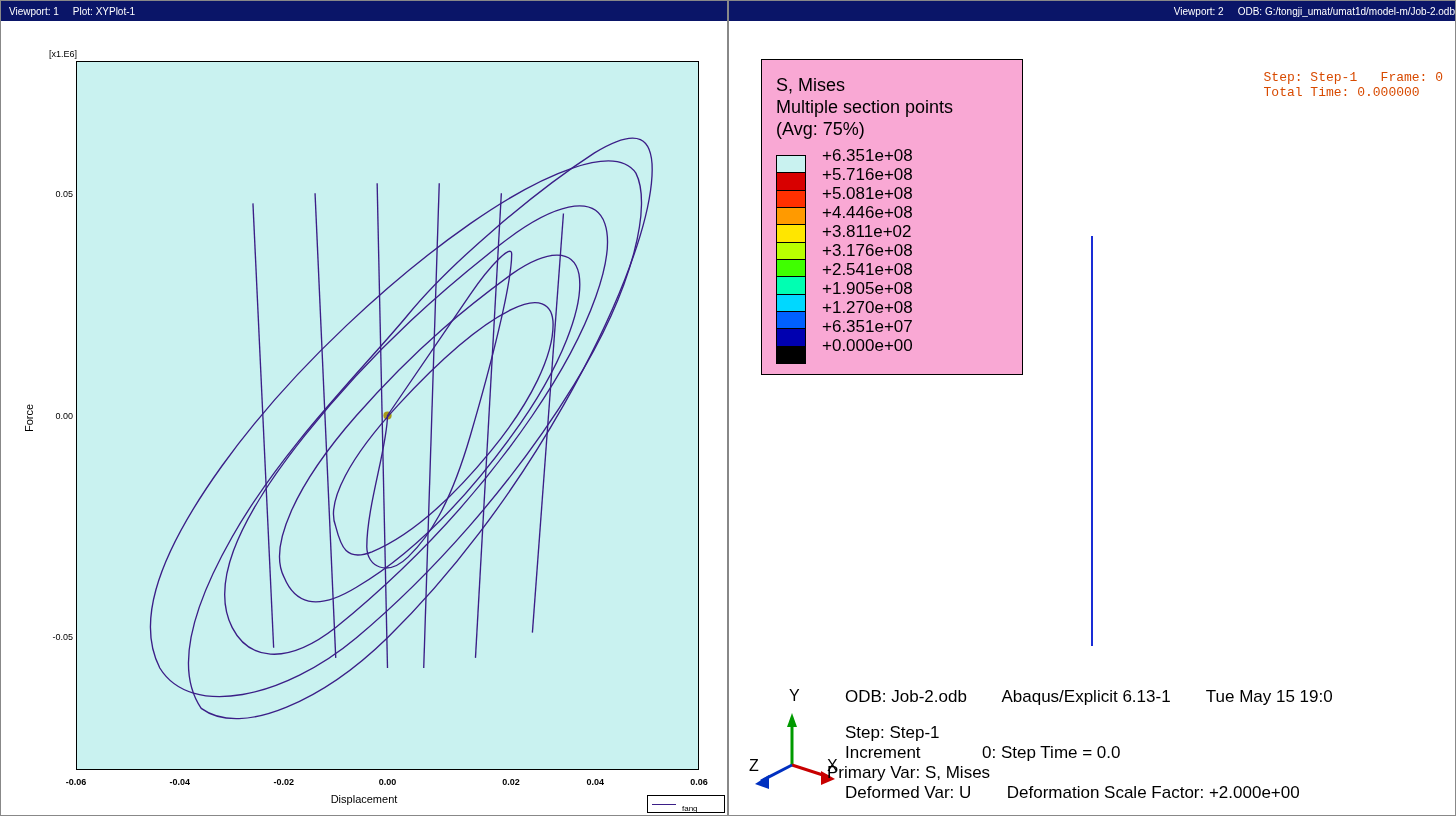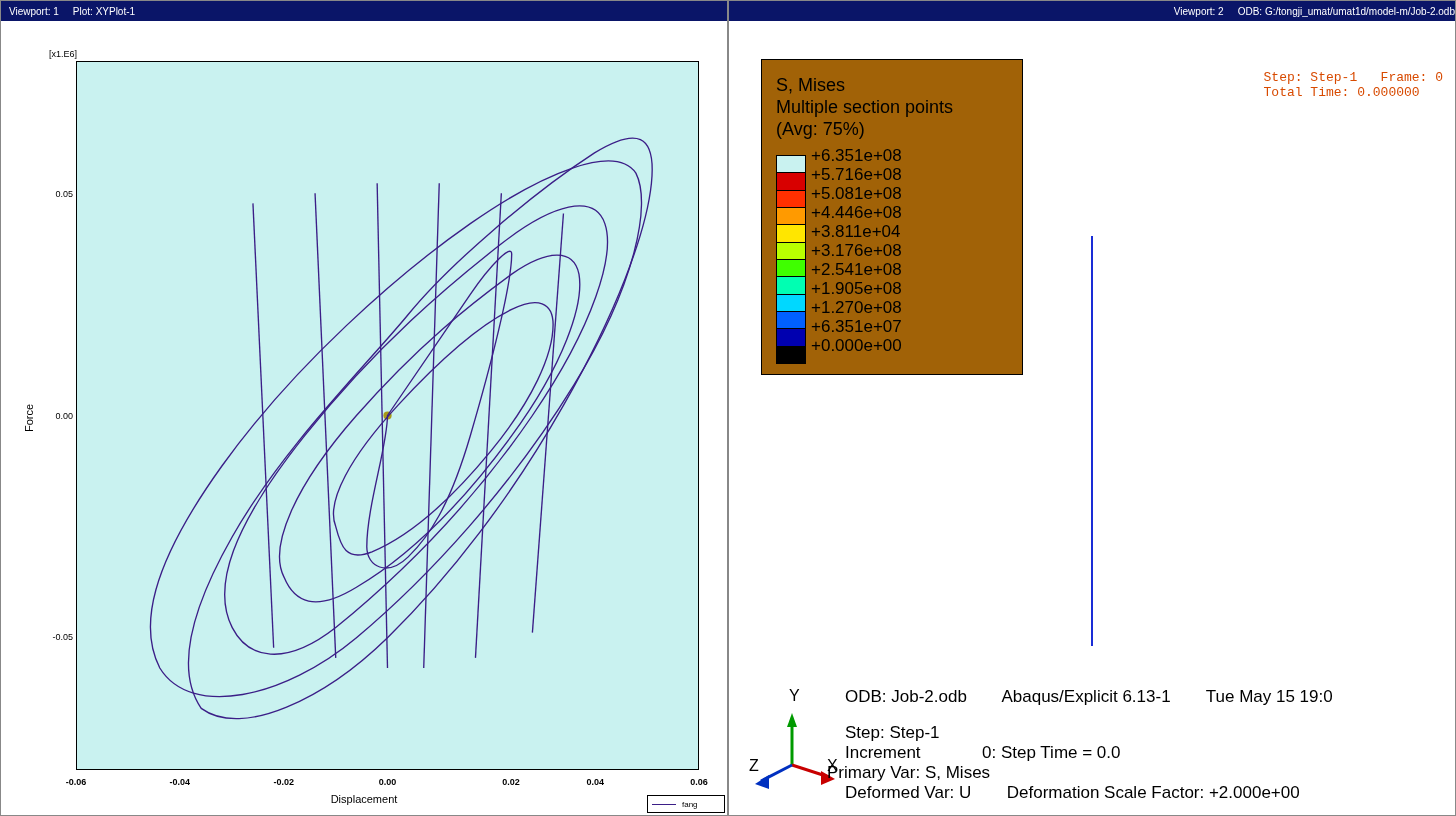--- a/index.html
+++ b/index.html
@@ -67,49 +67,49 @@
     font-size: 11px;
   }
   .multiplier {
     position: absolute; top: 28px; left: 48px;
     font-size: 9px;
   }
   .legend-box {
     position: absolute; right: 2px; bottom: 2px;
     width: 78px; height: 18px;
     border: 1px solid #000;
-    display: flex; align-items: center; gap: 6px;
-    padding: 0 4px;
+    display: flex; gap: 6px;
+    padding: 8px 4px;
     font-size: 8px;
     background: #fff;
   }
   .legend-line { width: 24px; height: 0; border-top: 1.2px solid #3b1e87; }
   
   .frame-info {
     position: absolute; top: 16px; right: 12px;
     color: #d84a00;
     font-family: "Courier New", monospace;
     font-size: 13px;
     text-align: left;
     white-space: pre;
     margin-top: 33px;
   }
   .legend-panel {
     position: absolute; top: 38px; left: 32px;
     width: 262px;
     border: 1px solid #000;
     padding: 14px 14px 10px 14px;
-    background: #a16207;
+    background: #f9a8d4;
   }
   .legend-title { font-size: 18px; line-height: 22px; margin-bottom: 6px; }
   .legend-scale { display: flex; }
   .legend-bar { width: 30px; border: 1px solid #000; display: flex; flex-direction: column; }
   .legend-swatch { flex: 1; border-top: 1px solid #000; }
   .legend-swatch:first-child { border-top: none; }
-  .legend-values { flex: 1; padding-left: 5px; font-size: 17px; line-height: 19px; font-family: Arial, sans-serif; }
+  .legend-values { flex: 1; padding-left: 16px; font-size: 17px; line-height: 19px; font-family: Arial, sans-serif; }
   .legend-values div { height: 19px; }
   .beam {
     position: absolute;
     left: 50%; top: 215px;
     transform: translateX(-50%);
     width: 2px; height: 410px;
     background: #1a2dd6;
   }
   .triad-area {
     position: absolute; left: 18px; bottom: 8px;
@@ -208,21 +208,21 @@
               <div class="legend-swatch" style="background: rgb(0, 216, 255);"></div>
               <div class="legend-swatch" style="background: rgb(0, 96, 255);"></div>
               <div class="legend-swatch" style="background: rgb(0, 0, 176);"></div>
               <div class="legend-swatch" style="background: rgb(0, 0, 0);"></div>
             </div>
           <div class="legend-values" id="legend-values">
               <div>+6.351e+08</div>
               <div>+5.716e+08</div>
               <div>+5.081e+08</div>
               <div>+4.446e+08</div>
-              <div>+3.811e+04</div>
+              <div>+3.811e+02</div>
               <div>+3.176e+08</div>
               <div>+2.541e+08</div>
               <div>+1.905e+08</div>
               <div>+1.270e+08</div>
               <div>+6.351e+07</div>
               <div>+0.000e+00</div>
             </div>
         </div>
       </div>
 

